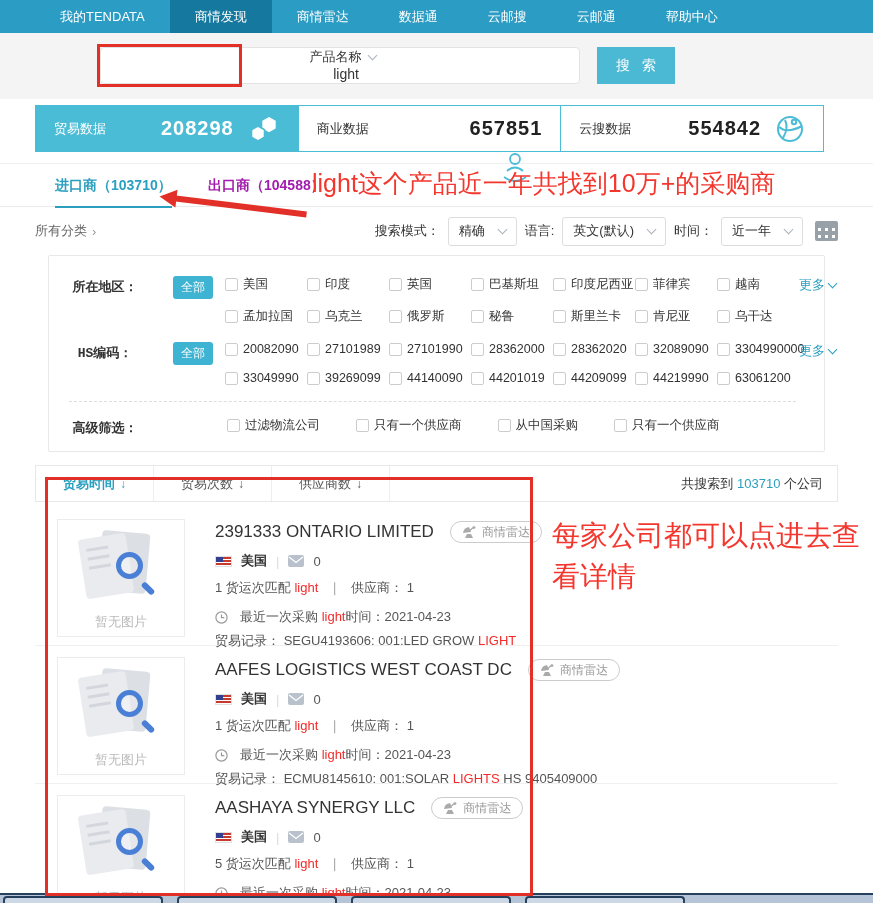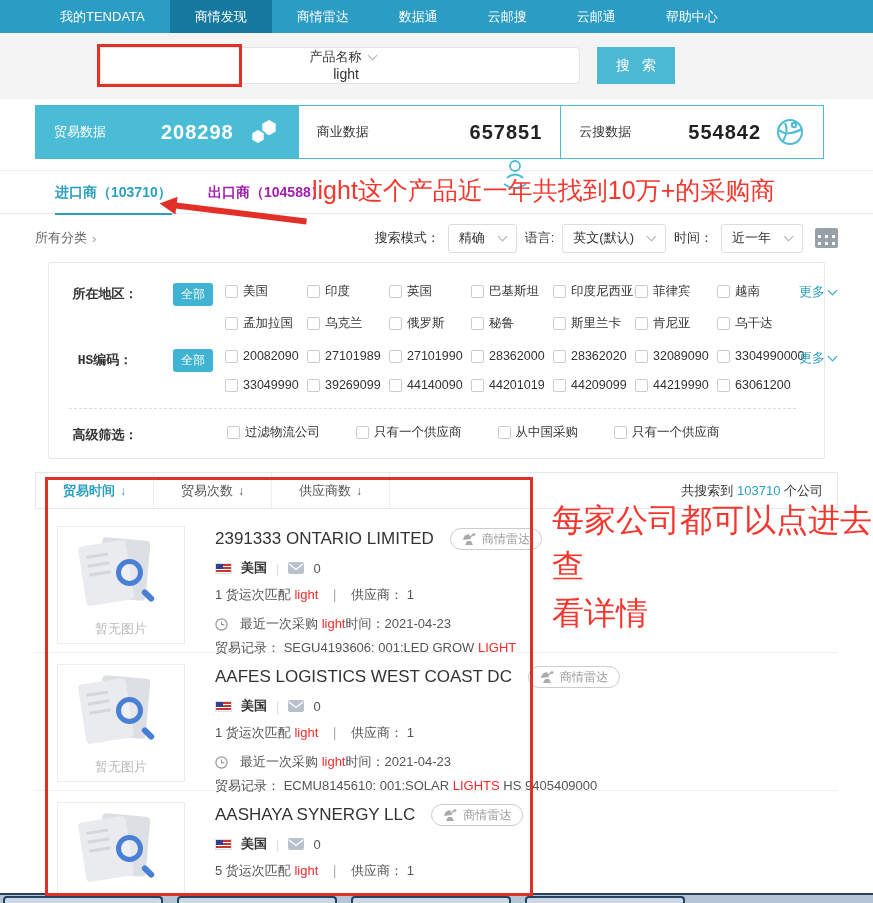--- a/index.html
+++ b/index.html
@@ -17,21 +17,21 @@
     border:1px solid #e3e3e3; border-radius:4px; display:flex; align-items:center;flex-direction:column; }
   .search-cat { display:flex; align-items:center; gap:7px; padding:0 10px 0 15px; font-size:13px; color:#333; cursor:pointer; }
   .caret { width:7px; height:7px; border-right:1.5px solid #aab2bb; border-bottom:1.5px solid #aab2bb;
     transform:rotate(45deg); margin-top:-4px; flex-shrink:0; }
   .search-query { font-size:14px; color:#333; margin-left:12px; flex:1; }
   .search-btn { position:absolute; left:597px; top:14px; width:78px; height:37px; background:#4bb8d4; color:#fff;
     border:none; border-radius:0; font-size:14px; cursor:pointer; letter-spacing:4px; text-indent:4px; }
   .red-frame-search { position:absolute; left:97px; top:11px; width:145px; height:43px; border:3px solid #e23028; pointer-events:none; }
 
   
-  .stats { margin:6px 0 0 35px; width:789px; height:54px; border:1px solid #4bbcd6; display:flex; background:#fff; }
+  .stats { margin:6px 0 0 35px; width:789px; height:47px; border:1px solid #4bbcd6; display:flex; background:#fff; }
   .stat { flex:1; display:flex; align-items:center; padding:0 18px; border-left:1px solid #4bbcd6; cursor:pointer; }
   .stat:first-child { border-left:none; }
   .stat.active { background:#4bbcd6; }
   .stat .stat-label { font-size:13px; color:#333; }
   .stat .stat-value { font-size:20px; font-weight:bold; color:#222; margin-left:auto; letter-spacing:1px; }
   .stat.active .stat-label, .stat.active .stat-value { color:#fff; }
   .stat-icon { margin-left:14px; display:flex; }
 
   
   .tabs-row { position:relative; height:44px; border-top:1px solid #efefef; border-bottom:1px solid #ebebeb; margin-top:11px; }
@@ -101,21 +101,21 @@
   .flag::before { content:''; position:absolute; left:0; top:0; width:7px; height:5px; background:#32408f; }
   .vdiv { color:#ddd; font-weight:normal; }
   .mail-count { color:#555; font-weight:normal; }
   .match-row { margin-top:9px; font-size:13px; color:#555; }
   .kw { color:#f42a2a; }
   .wsep { color:#888; margin:0 10px; }
   .time-row { margin-top:11px; font-size:13px; color:#555; display:flex; align-items:center; gap:12px; }
   .record-row { margin-top:6px; font-size:13px; color:#555; }
 
   .red-frame-cards { position:absolute; left:45px; top:477px; width:488px; height:419px; border:3px solid #e23028; pointer-events:none; z-index:5; }
-  .annot-cards { position:absolute; left:552px; top:497px; width:320px; color:#f4372e; font-size:32px; line-height:1.45; pointer-events:none; }
+  .annot-cards { position:absolute; left:552px; top:516px; width:320px; color:#f4372e; font-size:28px; line-height:1.45; pointer-events:none; }
 
   
   .bottom-strip { position:absolute; left:0; top:893px; width:873px; height:10px; background:#b6c4d8; border-top:2px solid #26405f; display:flex; padding-left:3px; gap:14px; }
   .sheet-tab { width:160px; height:12px; margin-top:1px; border:2px solid #26405f; border-bottom:none; border-radius:4px 4px 0 0; background:#ccd8e6; cursor:pointer; }
 </style>
 </head>
 <body>
 
 <div class="nav">
   <div class="nav-item">我的TENDATA</div>

